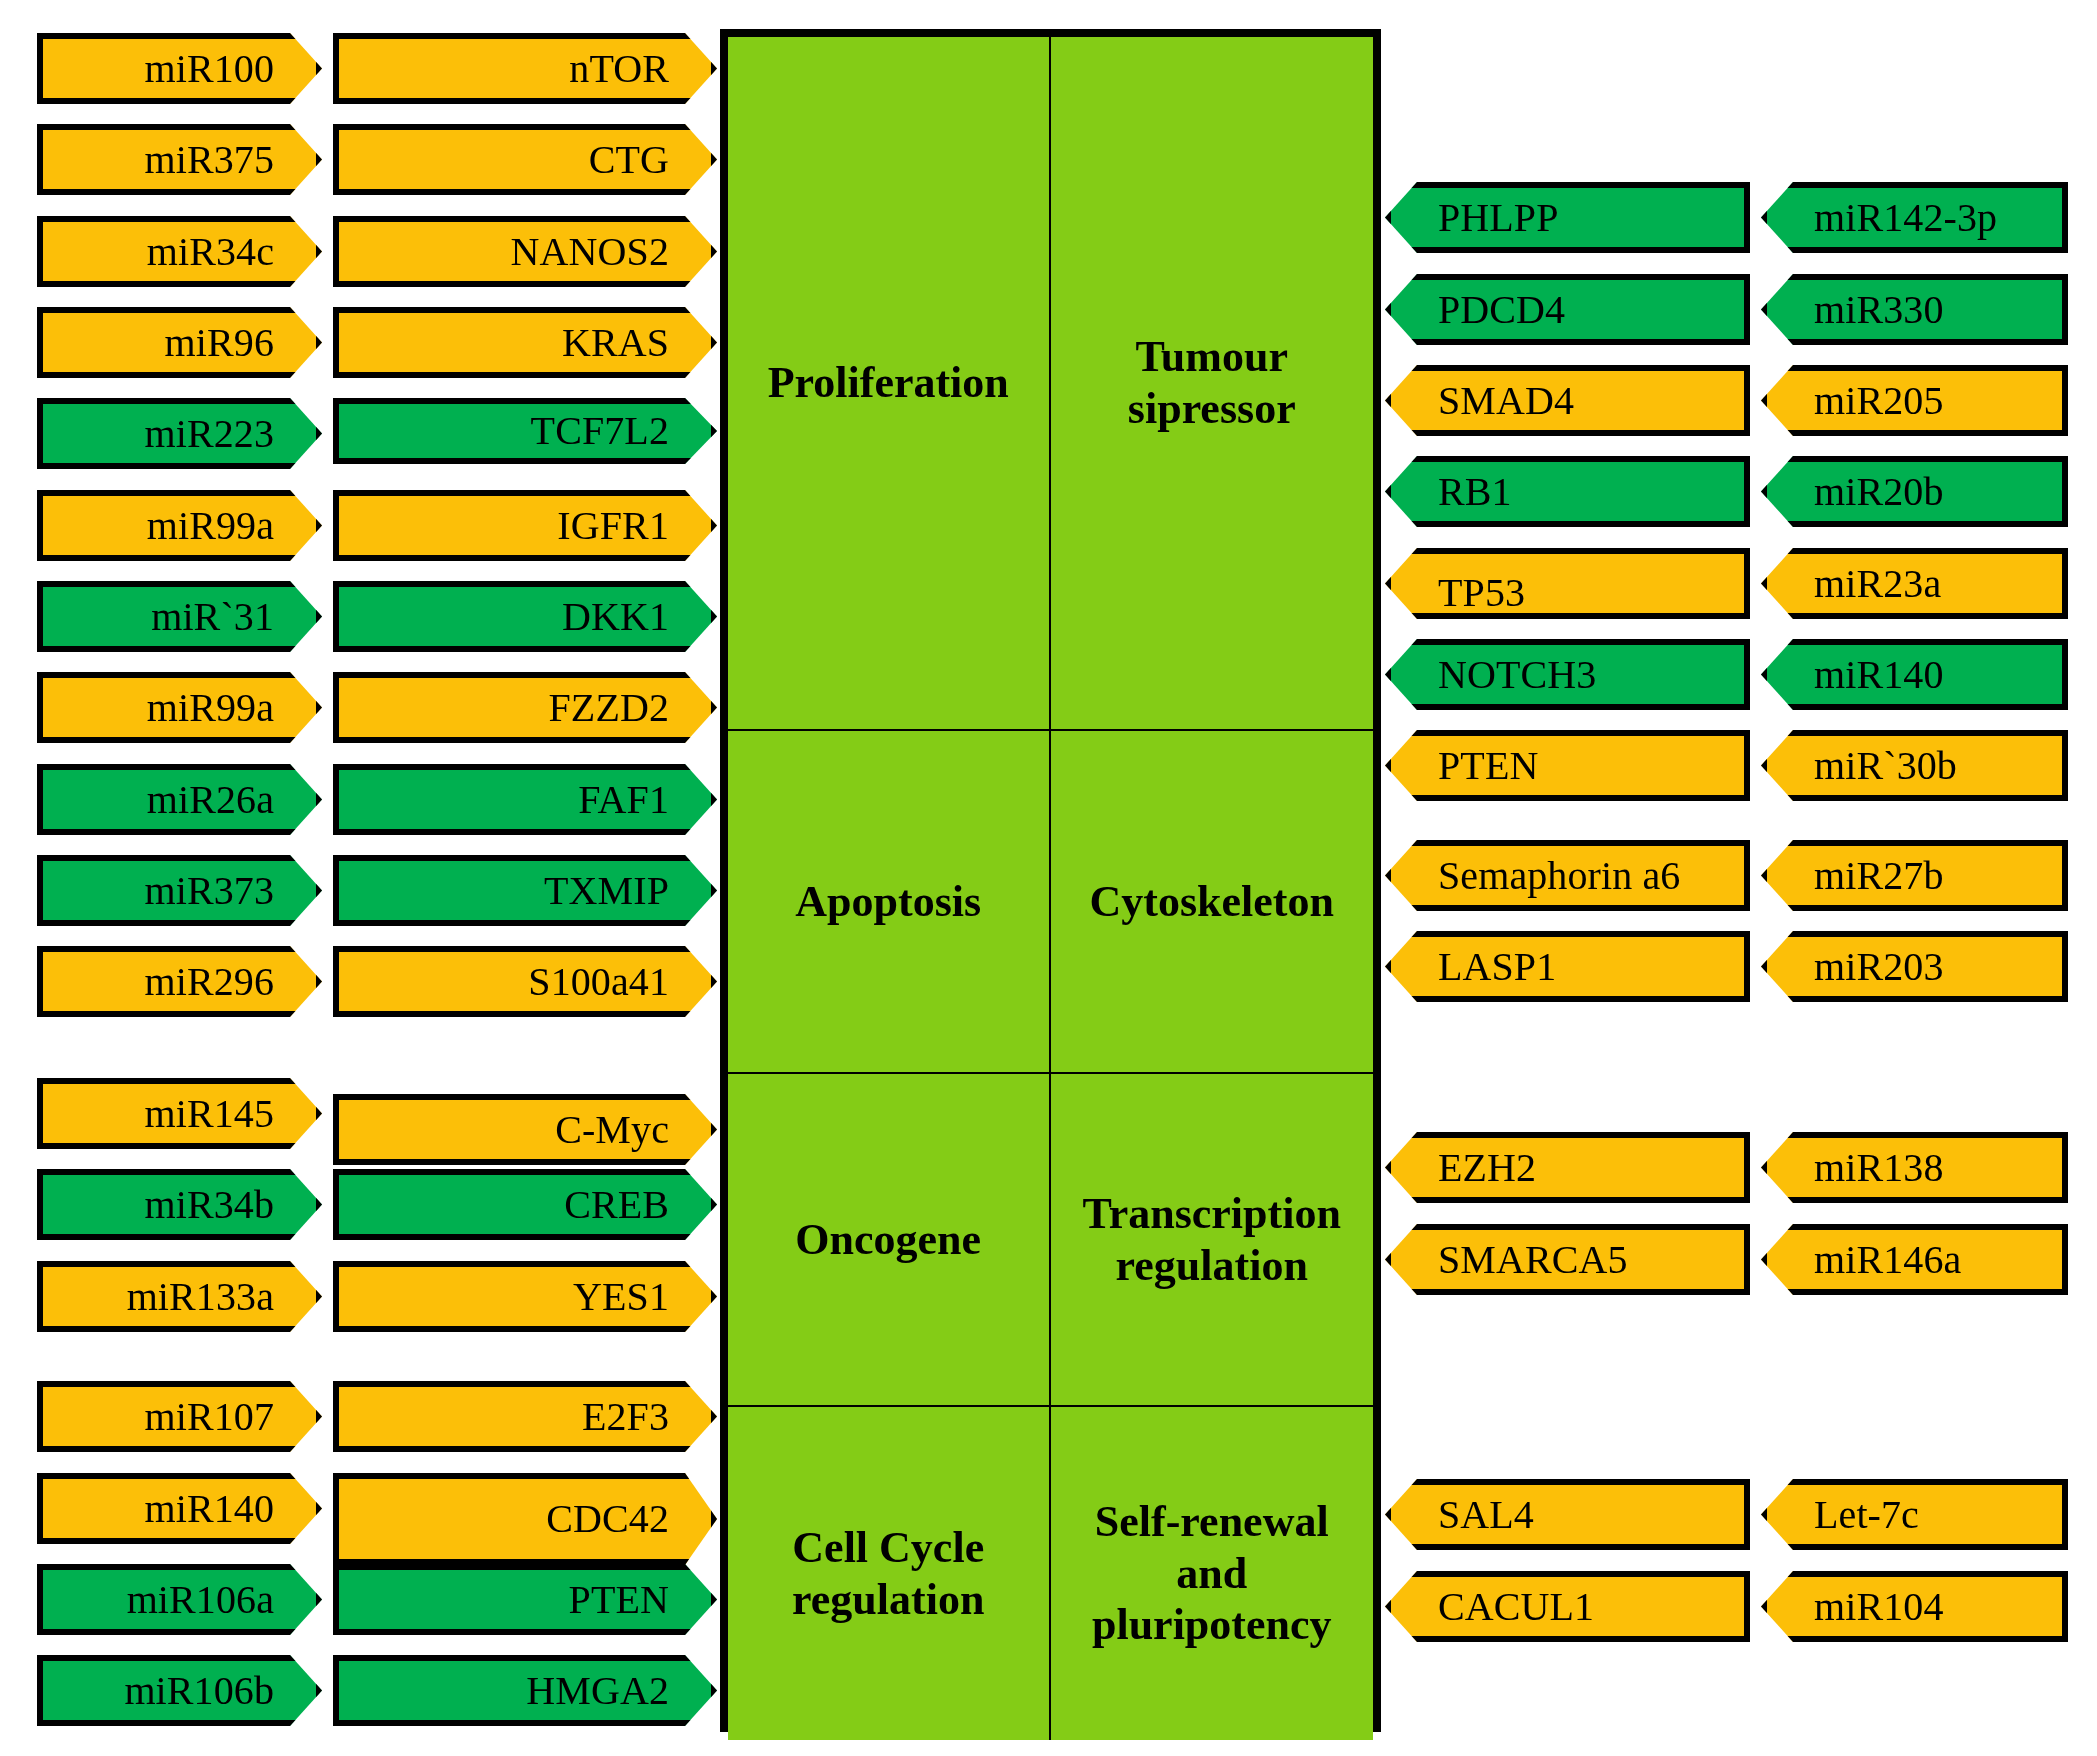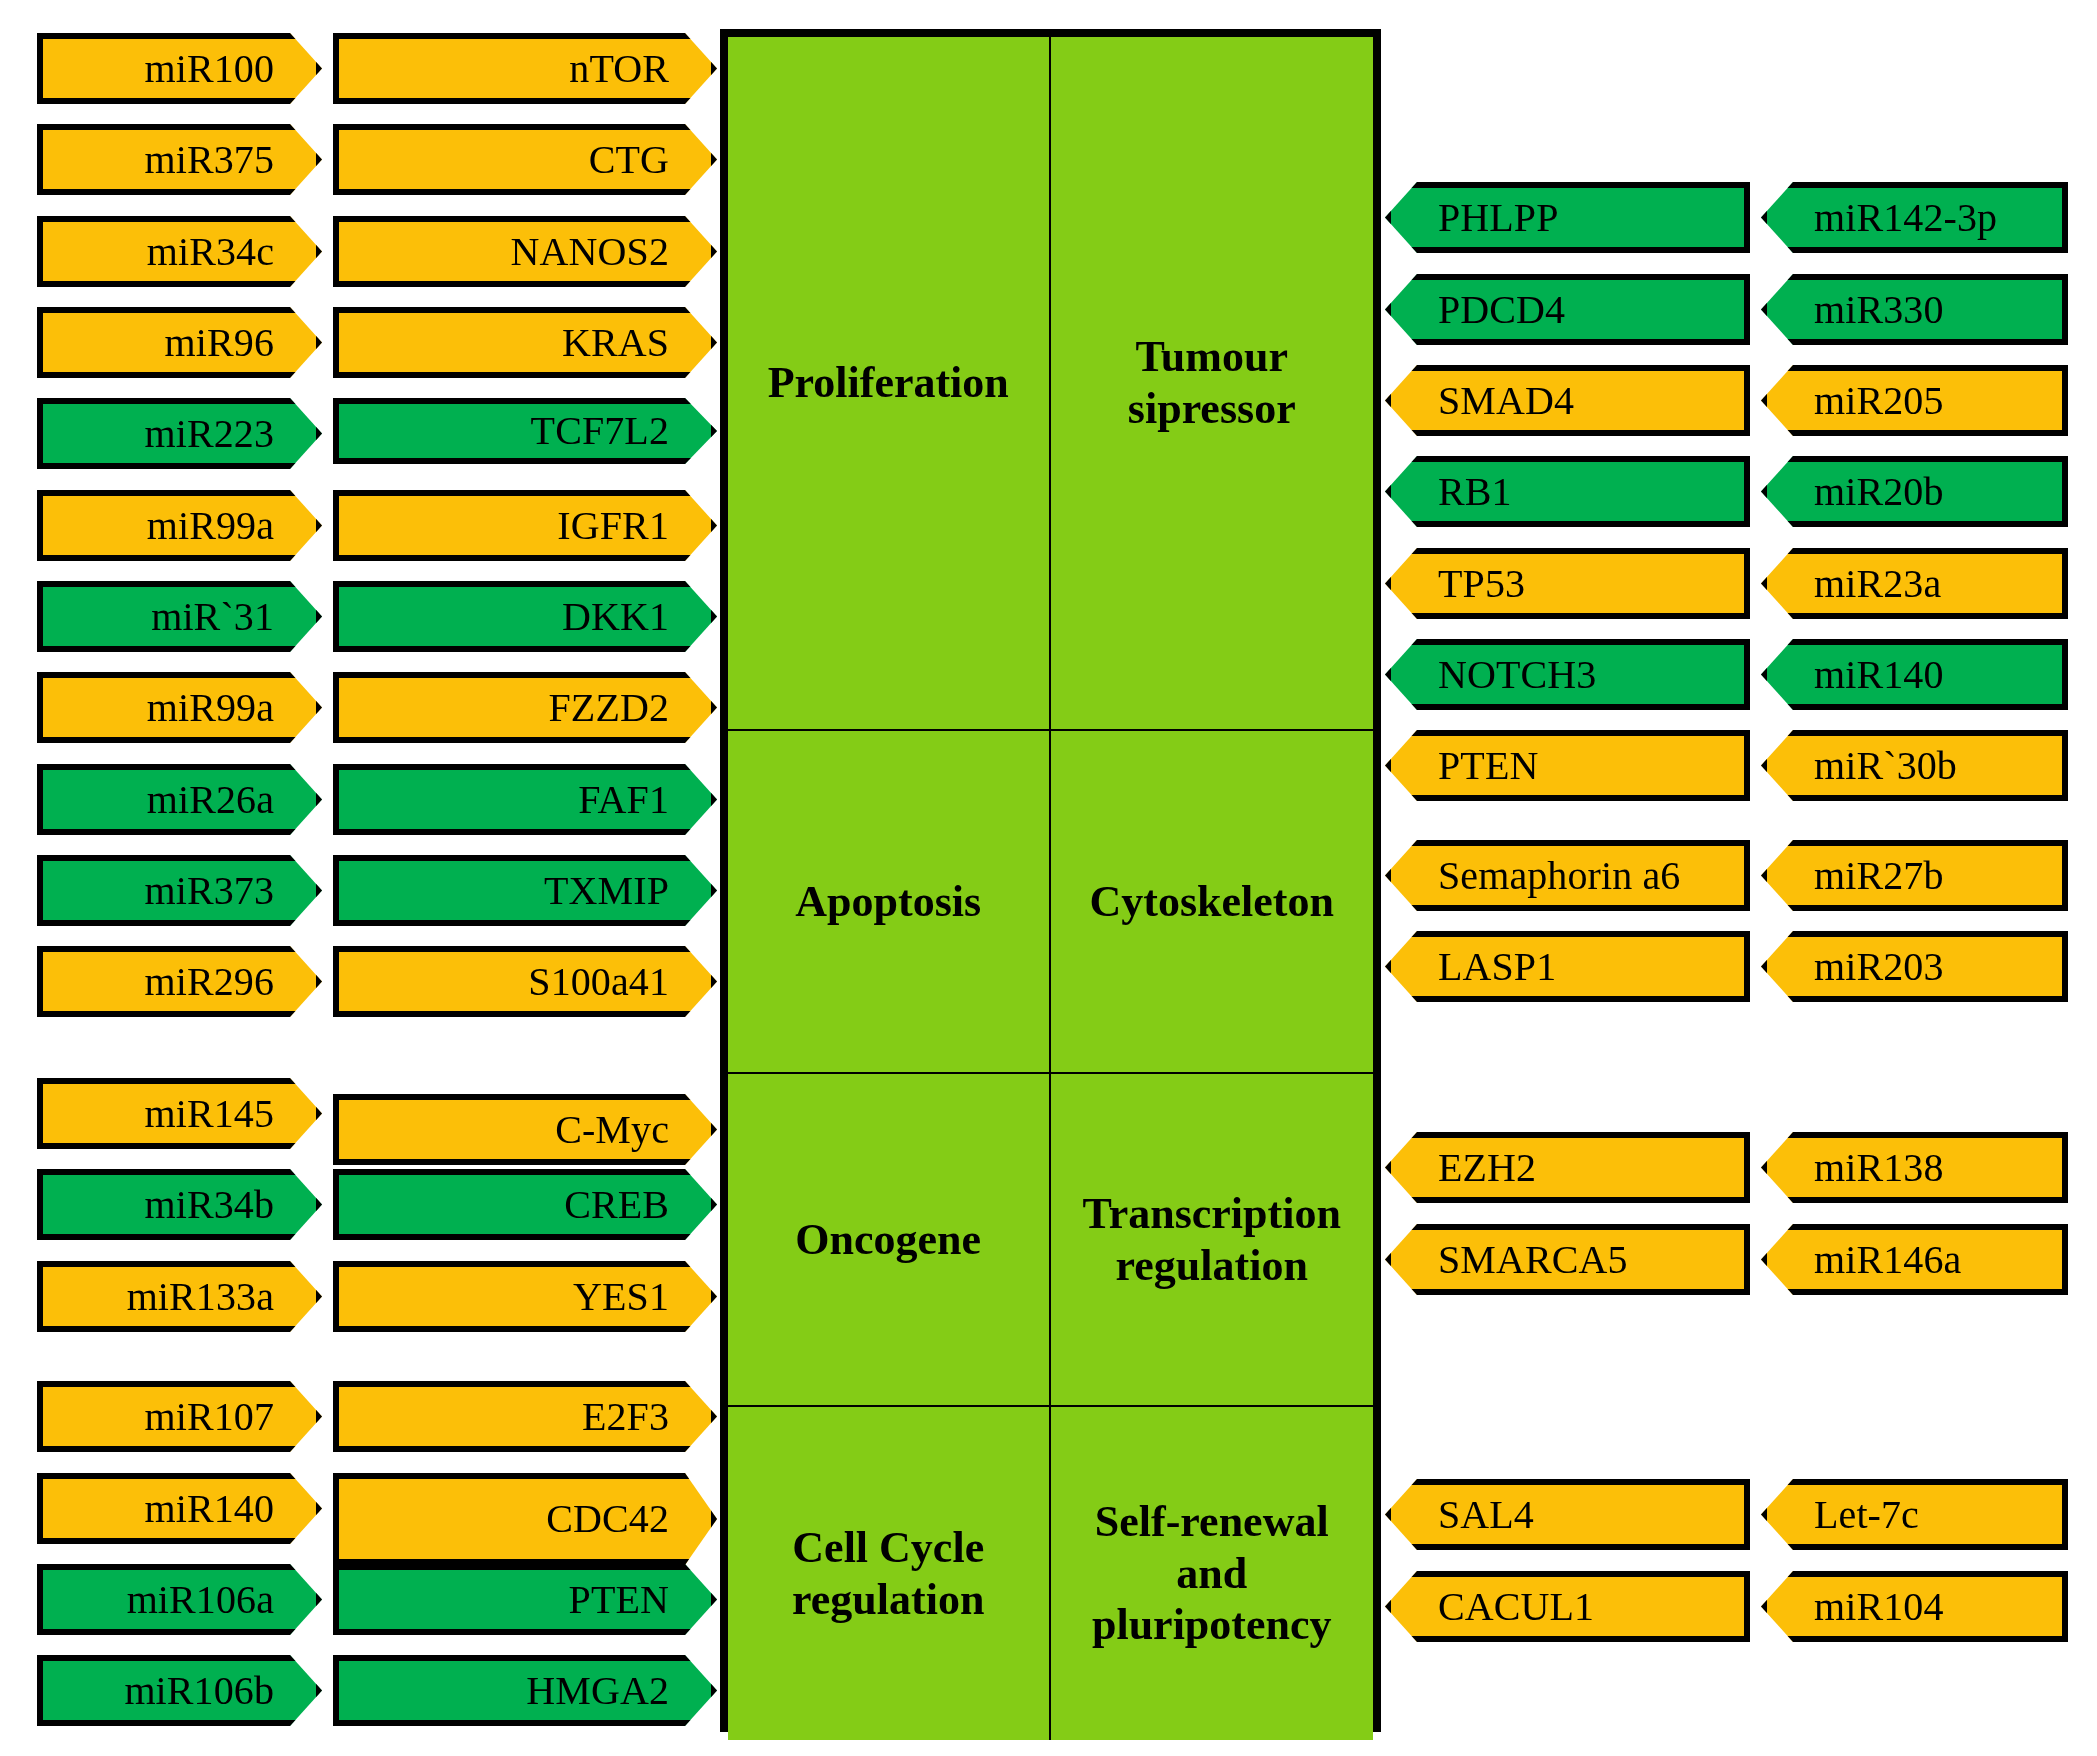--- a/index.html
+++ b/index.html
@@ -232,21 +232,21 @@
       </div>
       <div class="chev left yellow" style="left: 1761px; top: 329px; width: 307px; height: 71px;">
         <span class="lbl">miR205</span>
       </div>
       <div class="chev left green" style="left: 1385px; top: 420px; width: 365px; height: 71px;">
         <span class="lbl">RB1</span>
       </div>
       <div class="chev left green" style="left: 1761px; top: 420px; width: 307px; height: 71px;">
         <span class="lbl">miR20b</span>
       </div>
-      <div class="chev left yellow" style="left: 1385px; top: 512px; width: 365px; height: 71px;">
+      <div class="chev left yellow" style="left: 1385px; top: 512px; width: 365px; height: 71px; align-items: flex-end;">
         <span class="lbl">TP53</span>
       </div>
       <div class="chev left yellow" style="left: 1761px; top: 512px; width: 307px; height: 71px;">
         <span class="lbl">miR23a</span>
       </div>
       <div class="chev left green" style="left: 1385px; top: 603px; width: 365px; height: 71px;">
         <span class="lbl">NOTCH3</span>
       </div>
       <div class="chev left green" style="left: 1761px; top: 603px; width: 307px; height: 71px;">
         <span class="lbl">miR140</span>

